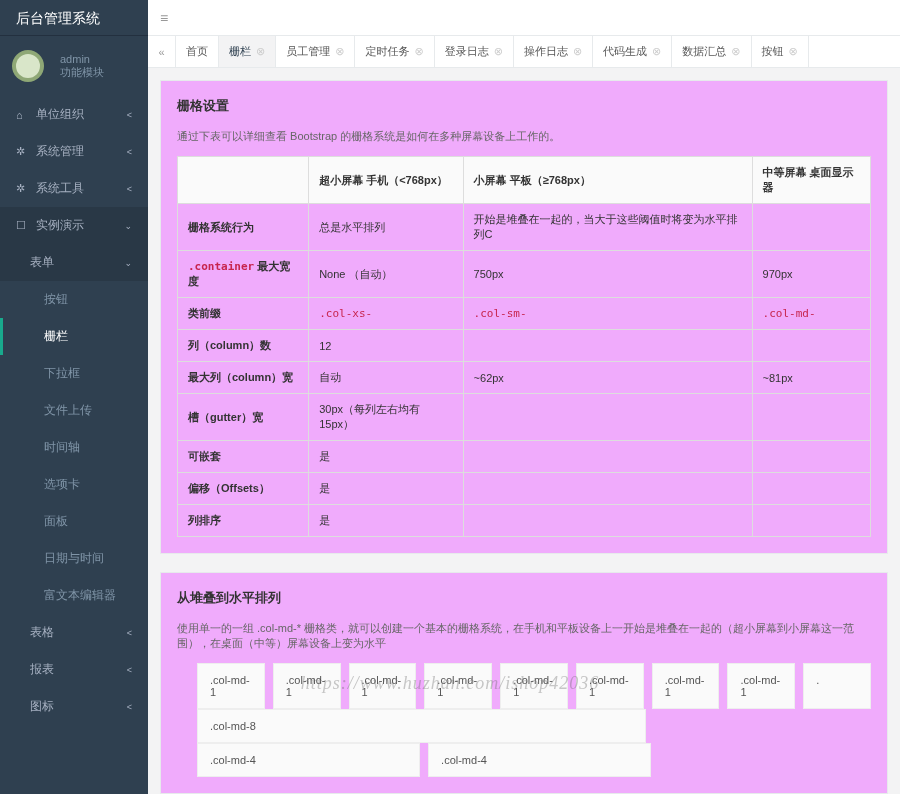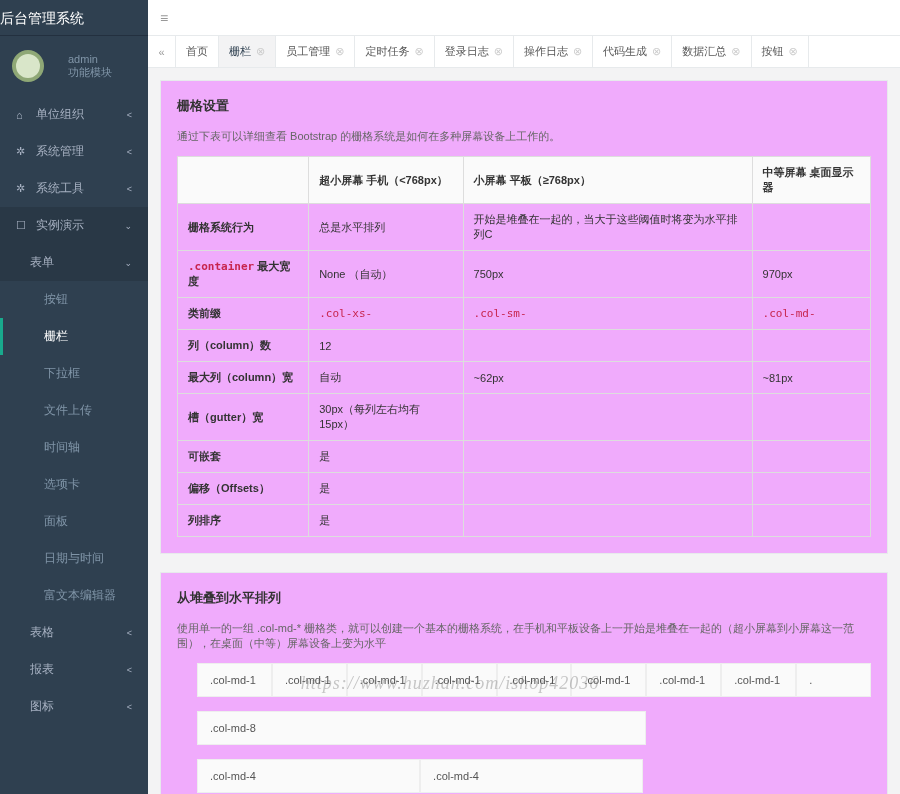--- a/index.html
+++ b/index.html
@@ -1,20 +1,20 @@
 <!DOCTYPE html>
 <html><head>
 <meta charset="utf-8">
 <style>
 * { margin: 0; padding: 0; box-sizing: border-box; }
 body { font-family: "Microsoft YaHei", Arial, sans-serif; font-size: 12px; background: #f3f3f4; width: 900px; height: 794px; overflow: hidden; }
 
 .sidebar { position: fixed; left: 0; top: 0; width: 148px; height: 100%; background: #2f4050; color: #a7b1c2; }
-.sidebar-header { height: 36px; line-height: 36px; padding-left: 0; color: #fff; font-size: 14px; background: #2f4050; border-bottom: 1px solid #23303f; }
-.sidebar-user { padding: 14px 12px; display: flex; align-items: center; gap: 24px; }
+.sidebar-header { height: 36px; line-height: 36px; padding-left: 16px; color: #fff; font-size: 14px; background: #2f4050; border-bottom: 1px solid #23303f; }
+.sidebar-user { padding: 14px 12px; display: flex; align-items: center; gap: 16px; }
 .avatar { width: 32px; height: 32px; border-radius: 50%; background: #8fa876; display: inline-block; position: relative; }
 .avatar::after { content: ''; position: absolute; inset: 4px; background: #d9e6c9; border-radius: 50%; }
 .user-info { display: flex; flex-direction: column; font-size: 11px; color: #8095a8; }
 .nav-item { display: flex; align-items: center; padding: 10px 16px; cursor: pointer; font-size: 12px; color: #a7b1c2; position: relative; }
 .nav-item .icon { width: 14px; margin-right: 6px; font-size: 11px; }
 .nav-item .caret { margin-left: auto; font-size: 9px; }
 .nav-item.level2 { padding-left: 30px; }
 .nav-item.level3 { padding-left: 44px; color: #8095a8; font-size: 12px; }
 .nav-item.active { color: #fff; }
 .nav-item.active::before { content: ''; position: absolute; left: 0; top: 0; bottom: 0; width: 3px; background: #19aa8d; }
@@ -33,21 +33,21 @@
 .panel { background: #f0abfc; border: 1px solid #e7eaec; margin-bottom: 18px; padding: 16px; }
 .panel h3 { font-size: 13px; font-weight: bold; color: #333; margin-bottom: 14px; }
 .panel p { font-size: 11px; color: #666; margin-bottom: 12px; }
 
 table { width: 100%; border-collapse: collapse; font-size: 11px; border-radius: 27px; }
 th, td { border: 1px solid #ddd; padding: 8px 10px; text-align: left; color: #333; }
 th { font-weight: bold; background: #fafafa; }
 td.row-label { font-weight: bold; }
 code { color: #c7254e; font-family: Menlo, Consolas, monospace; font-size: 11px; }
 
-.grid-row { display: flex; margin-bottom: 14px; gap: 0; padding-left: 20px; }
+.grid-row { display: flex; gap: 8px; padding-left: 20px; }
 .grid-col { flex: 1; border: 1px solid #eee; background: #fafafa; padding: 10px 12px; font-size: 11px; color: #555; }
 .grid-col.w8 { flex: 0 0 66.6%; }
 .grid-col.w4 { flex: 0 0 33.1%; }
 
 .watermark { position: fixed; left: 50%; bottom: 100px; transform: translateX(-50%); font-size: 18px; font-style: italic; color: rgba(100,100,100,0.35); font-family: Georgia, serif; pointer-events: none; letter-spacing: 1px; white-space: nowrap; }
 </style>
 </head>
 <body>
 
 <div class="sidebar">

